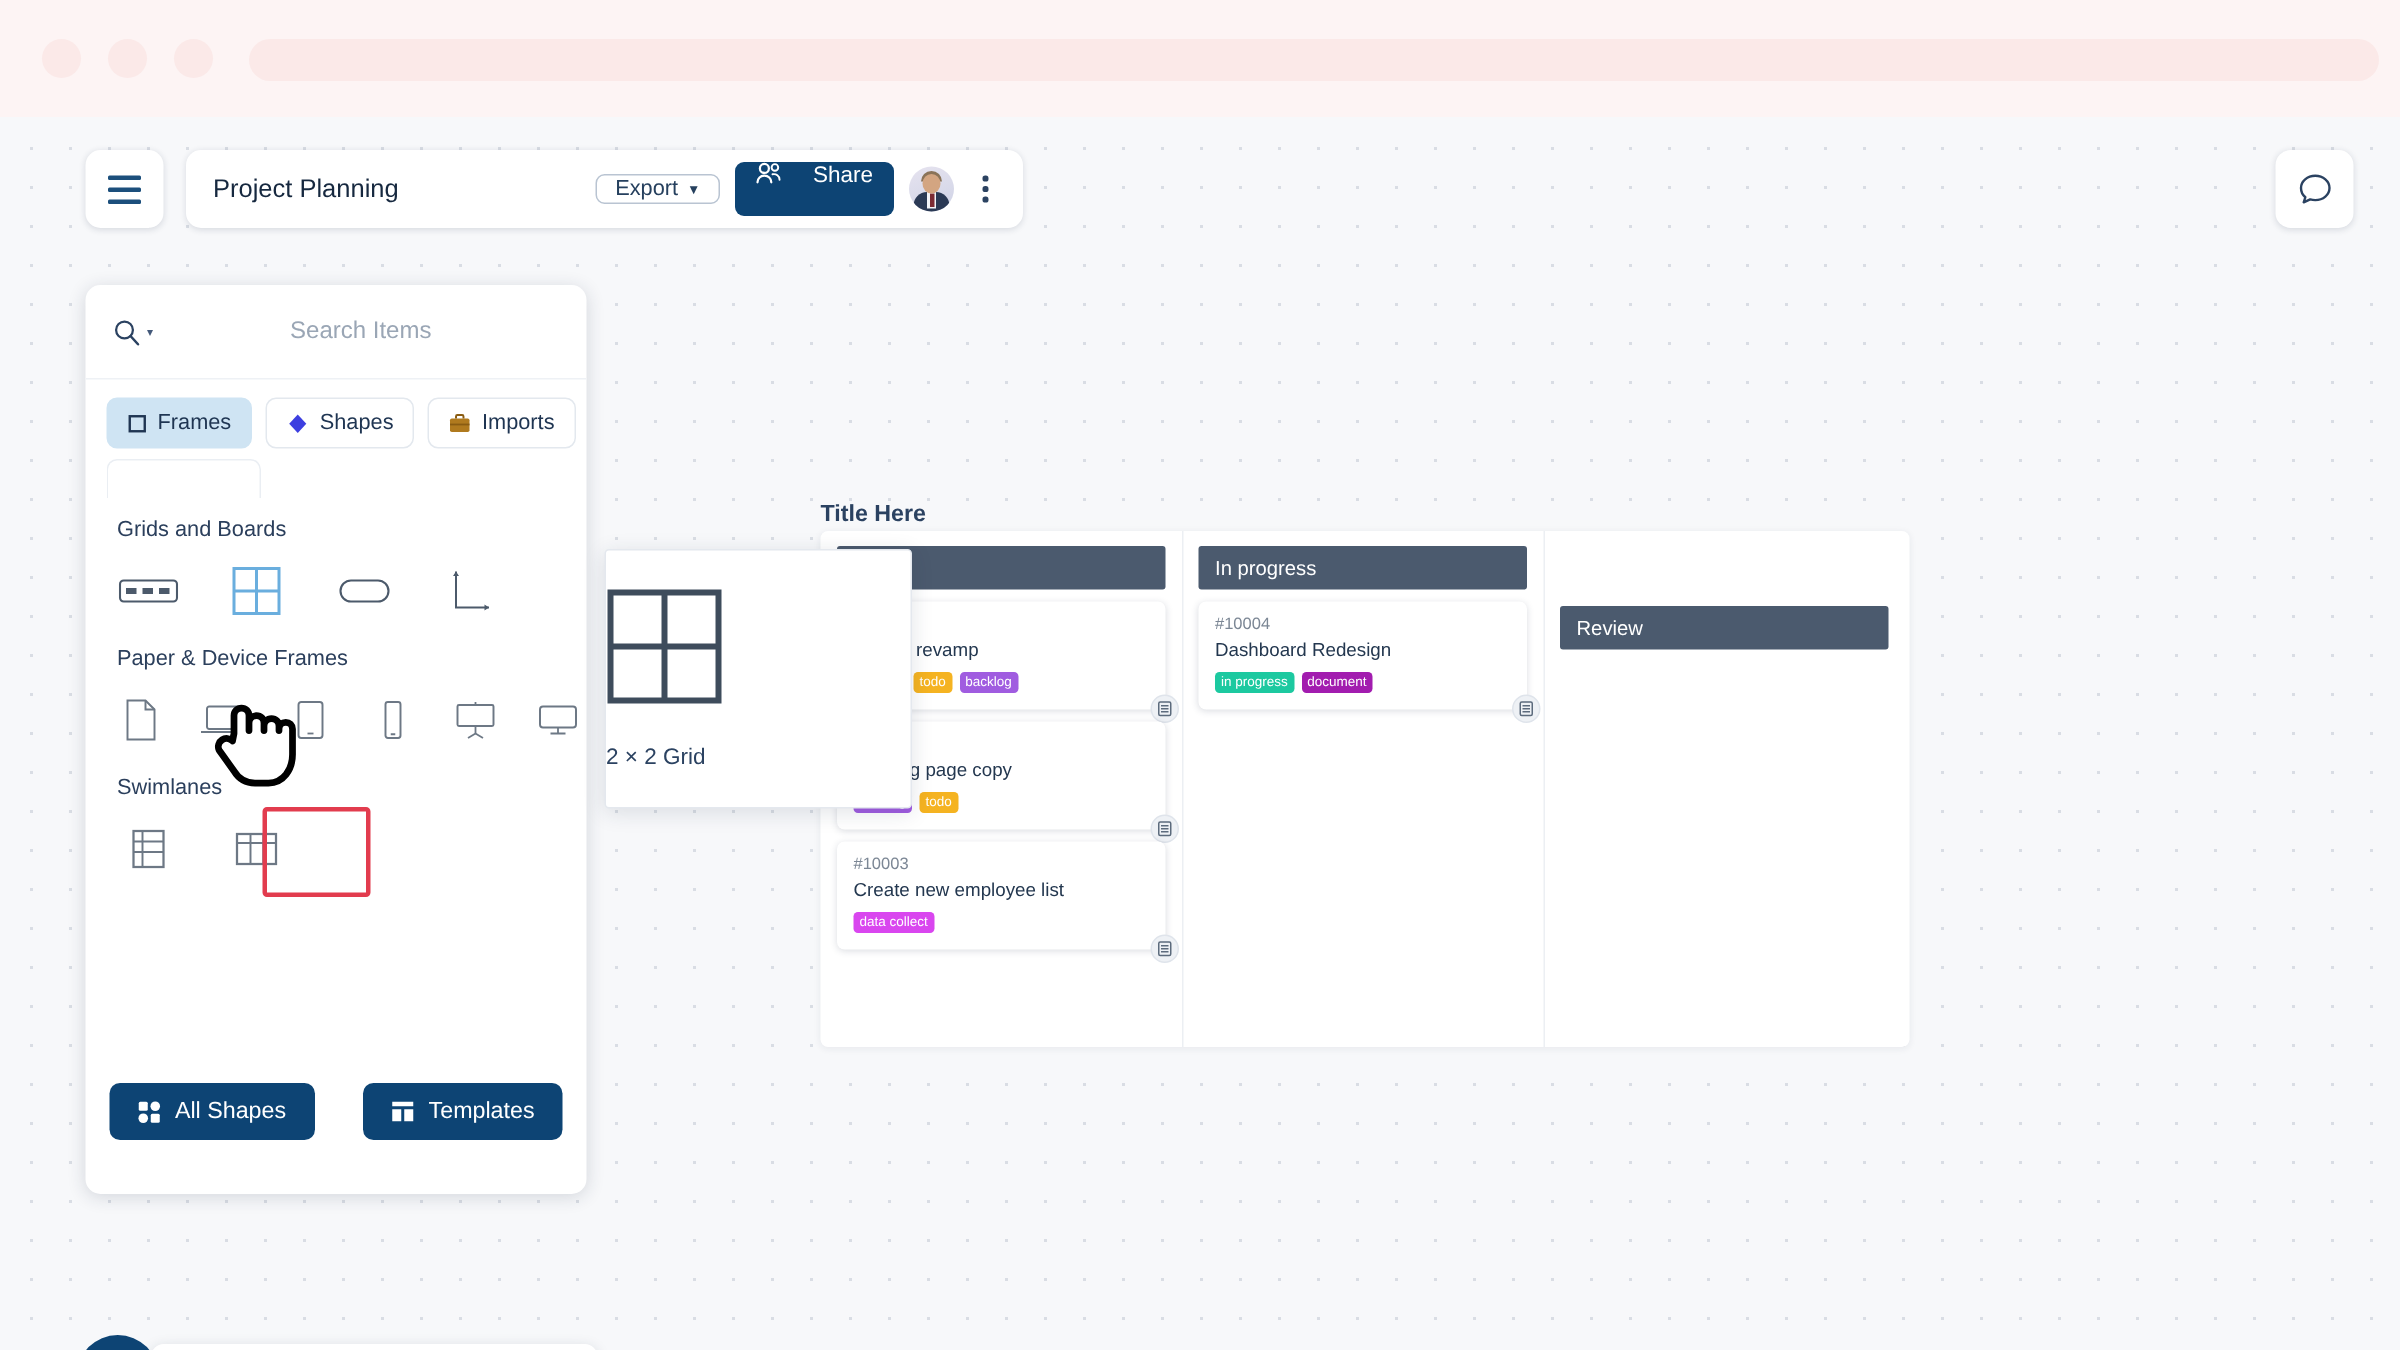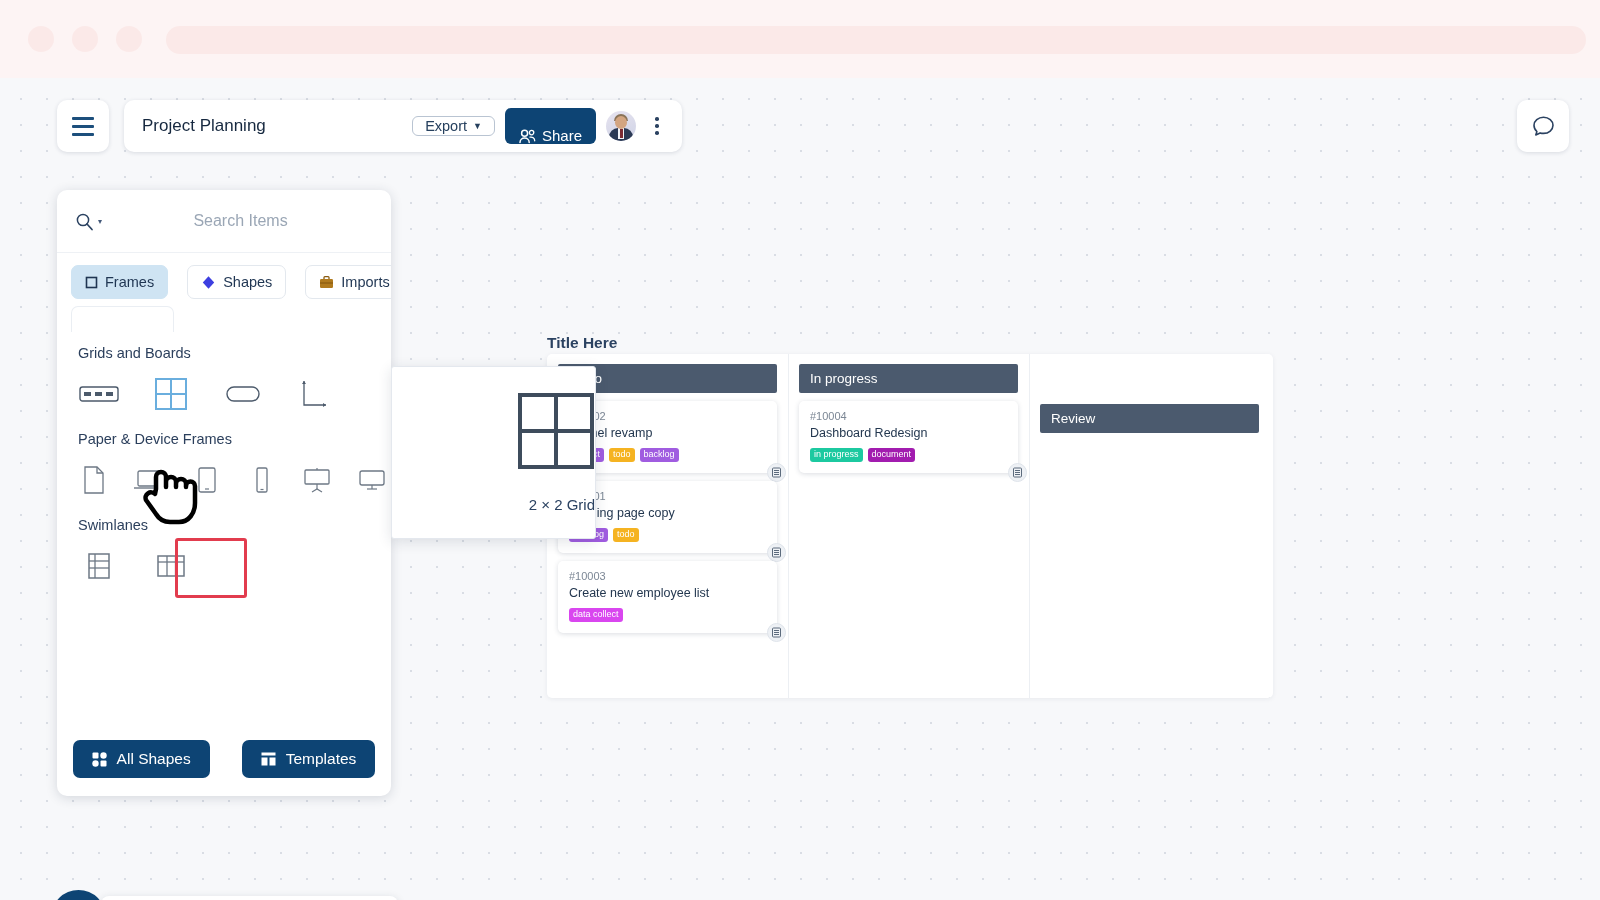--- a/index.html
+++ b/index.html
@@ -56,21 +56,21 @@
   #board-title { font-size: 17px; color: #16283f; flex: 1; }
   #export-button {
     height: 20px; border: 1px solid #b9c4d2; border-radius: 6px;
     background: #fff; color: #26405e; font-size: 14.5px;
     padding: 0 12px; display: flex; align-items: center; gap: 6px; cursor: pointer;
     font-family: "Liberation Sans", sans-serif;
   }
   #export-caret { font-size: 9px; line-height: 1; }
   #share-button {
     height: 36px; background: #0d4474; color: #fff; border: none; border-radius: 6px;
-    font-size: 15px; padding: 0 14px; display: flex; align-items: flex-end; gap: 6px;
+    font-size: 15px; padding: 0 14px; display: flex; align-items: flex-start; gap: 21px;
     cursor: pointer; font-family: "Liberation Sans", sans-serif;
   }
   #avatar {
     width: 30px; height: 30px; border-radius: 50%;
     background: linear-gradient(160deg,#e6e3ef,#cfd3e6);
     position: relative; overflow: hidden; flex: none;
   }
   #avatar .head { position: absolute; left: 9px; top: 5px; width: 12px; height: 13px; border-radius: 50%; background: #d3a581; }
   #avatar .hair { position: absolute; left: 8px; top: 3px; width: 14px; height: 7px; border-radius: 7px 7px 0 0; background: #8a7358; }
   #avatar .body { position: absolute; left: 3px; top: 17px; width: 24px; height: 15px; border-radius: 9px 9px 0 0; background: #2b3a55; }
@@ -96,21 +96,21 @@
     height: 63px; display: flex; align-items: center; gap: 6px; padding: 0 18px;
     border-bottom: 1px solid #eef1f5;
   }
   #search-input {
     border: none; outline: none; flex: 1; font-size: 16px; color: #2b4261;
     font-family: "Liberation Sans", sans-serif; background: transparent; text-align: center;
   }
   #search-input::placeholder { color: #9aa6b5; }
   #search-caret { font-size: 8px; color: #44597a; margin-left: -2px; }
 
-  #panel-tabs { display: flex; gap: 19px; padding: 12px 14px 0 14px; }
+  #panel-tabs { display: flex; gap: 9px; padding: 12px 14px 0 14px; }
   .panel-tab {
     height: 34px; border-radius: 7px; border: 1px solid #e3e8ee; background: #fff;
     display: flex; align-items: center; gap: 7px; padding: 0 13px;
     font-size: 14.5px; color: #1f3busy; color: #1f3552; cursor: pointer;
     font-family: "Liberation Sans", sans-serif; white-space: nowrap;
   }
   .panel-tab.active { background: #cfe4f3; border-color: #cfe4f3; }
   #sub-tab-strip { padding: 7px 14px 0 14px; height: 26px; }
   #sub-tab {
     width: 103px; height: 26px; background: #fff; border: 1px solid #eaeef3;
@@ -121,33 +121,33 @@
   .group-label { font-size: 14.5px; color: #2b3f5c; margin: 10px 0 6px 3px; }
   .icon-row { display: flex; align-items: center; gap: 30px; height: 54px; padding-left: 3px; }
   .icon-cell { width: 42px; height: 42px; display: flex; align-items: center; justify-content: center; cursor: pointer; position: relative; }
 
   #selection-box {
     position: absolute; left: 118px; top: 348px; width: 72px; height: 60px;
     border: 3px solid #e23c4e; border-radius: 3px; pointer-events: none;
   }
   #hand-cursor { position: absolute; left: 136px; top: 385px; pointer-events: none; }
 
-  #panel-footer { height: 74px; display: flex; align-items: center; justify-content: center; gap: 32px; }
+  #panel-footer { height: 74px; display: flex; justify-content: center; gap: 32px; }
   .footer-button {
     height: 38px; background: #0d4474; color: #fff; border: none; border-radius: 7px;
     display: flex; align-items: center; gap: 10px; padding: 0 19px; font-size: 15.5px;
     cursor: pointer; font-family: "Liberation Sans", sans-serif;
   }
 
   
   #frame-preview {
-    position: absolute; left: 391px; top: 288px; width: 205px; height: 173px;
+    position: absolute; left: 403px; top: 288px; width: 205px; height: 173px;
     background: #fff; border: 1px solid #e4e8ee; border-radius: 3px;
     box-shadow: 0 3px 14px rgba(30,45,70,.13);
-    display: flex; flex-direction: column; align-items: flex-end; justify-content: center; gap: 26px;
+    display: flex; flex-direction: column; align-items: flex-start; justify-content: center; gap: 26px;
     z-index: 40;
   }
   #frame-preview-label { font-size: 15px; color: #2b4261; }
 
   
   #board-frame {
     position: absolute; left: 547px; top: 276px; width: 726px; height: 344px;
     background: #fff; border-radius: 5px; box-shadow: 0 1px 5px rgba(30,45,70,.07);
   }
   #board-frame-title { position: absolute; left: 547px; top: 256px; font-size: 15.5px; color: #2b4261; font-weight: bold; }

